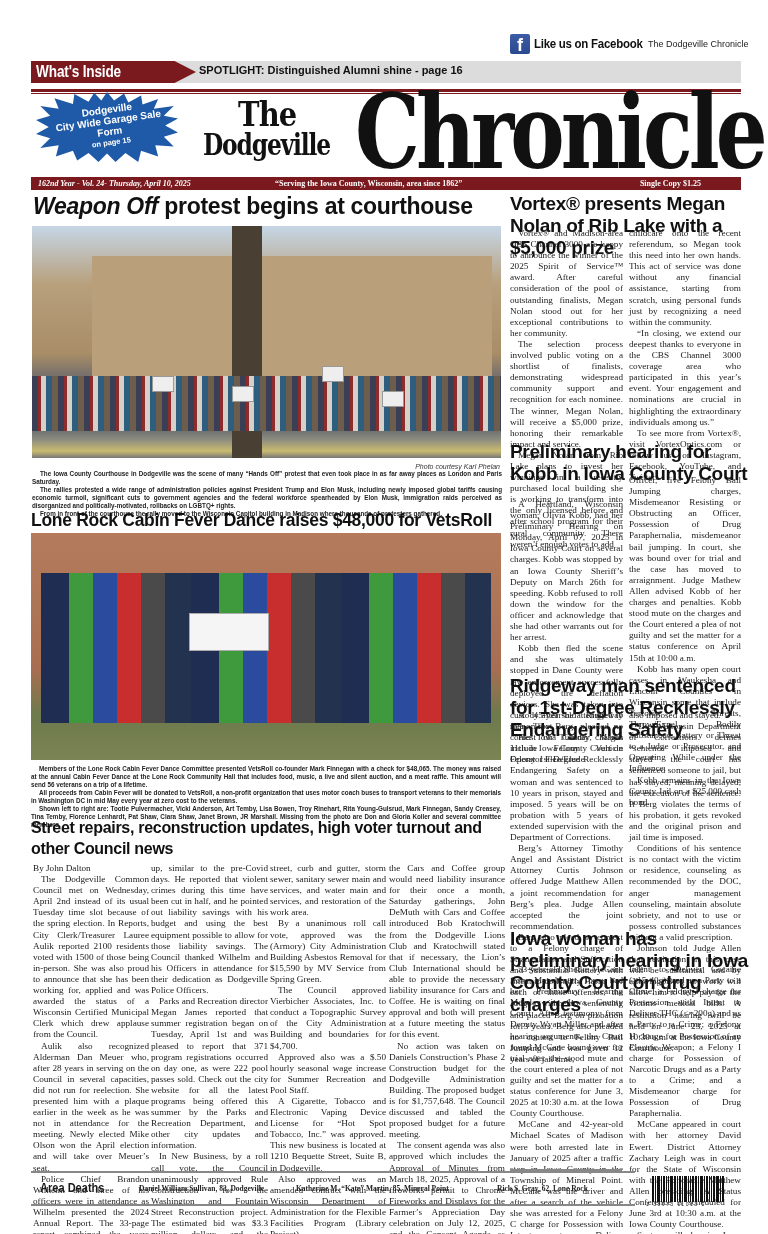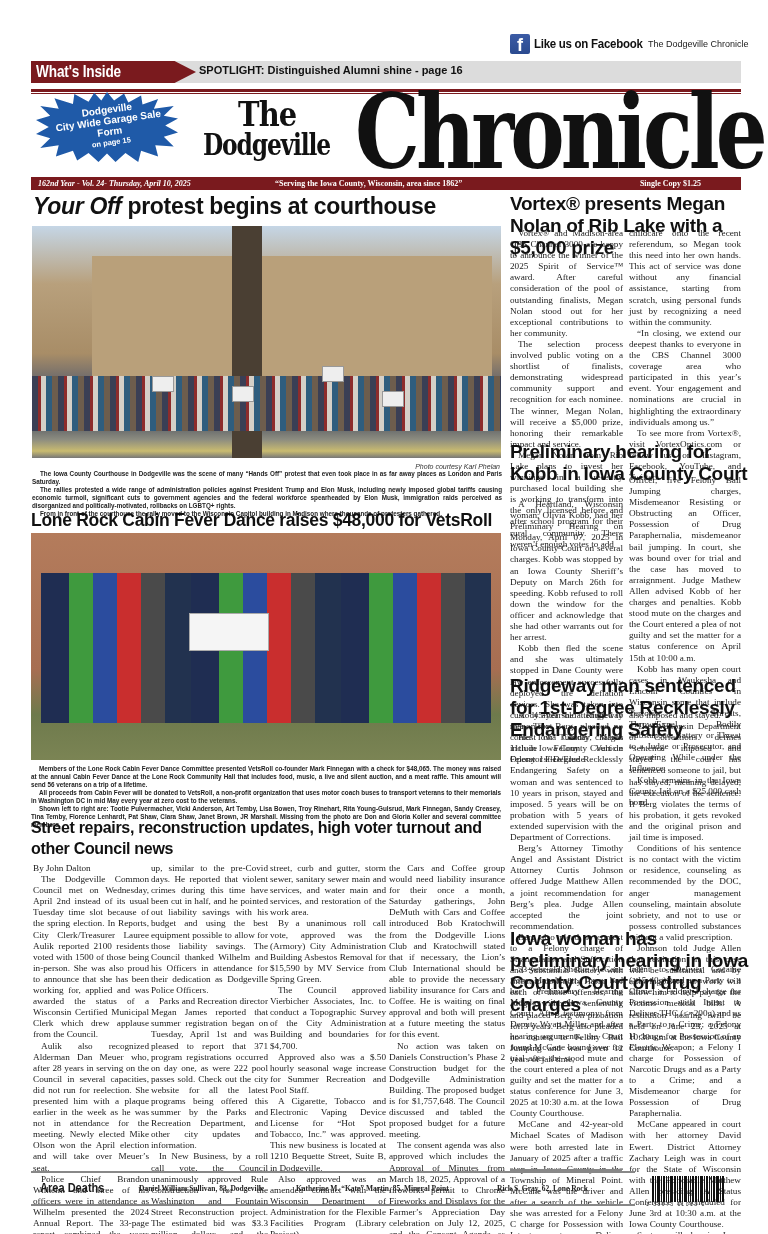--- a/index.html
+++ b/index.html
@@ -124,21 +124,21 @@
 <div class="abs mast-the">The</div>
 <div class="abs mast-dodge">Dodgeville</div>
 <div class="abs mast-chron">Chronicle</div>
 
 <div class="abs dateline">
   <span>162nd Year - Vol. 24-  Thursday, April 10, 2025</span>
   <span class="c">“Serving the Iowa County, Wisconsin, area since 1862”</span>
   <span class="r">Single Copy $1.25</span>
 </div>
 
-<h1 class="abs h-hands"><i>Your Off</i><span> protest begins at courthouse</span></h1>
+<h1 class="abs h-hands"><i>Weapon Off</i><span> protest begins at courthouse</span></h1>
 <div class="abs photo1">
   <div class="bld"></div>
     <div class="tree"></div>
     <div class="crowd"></div>
   <div class="sign" style="left:290px;top:140px"></div>
   <div class="sign" style="left:200px;top:160px"></div>
   <div class="sign" style="left:350px;top:165px"></div>
   <div class="sign" style="left:120px;top:150px"></div>
 </div>
 <div class="abs credit">Photo courtesy Karl Phelan</div>

